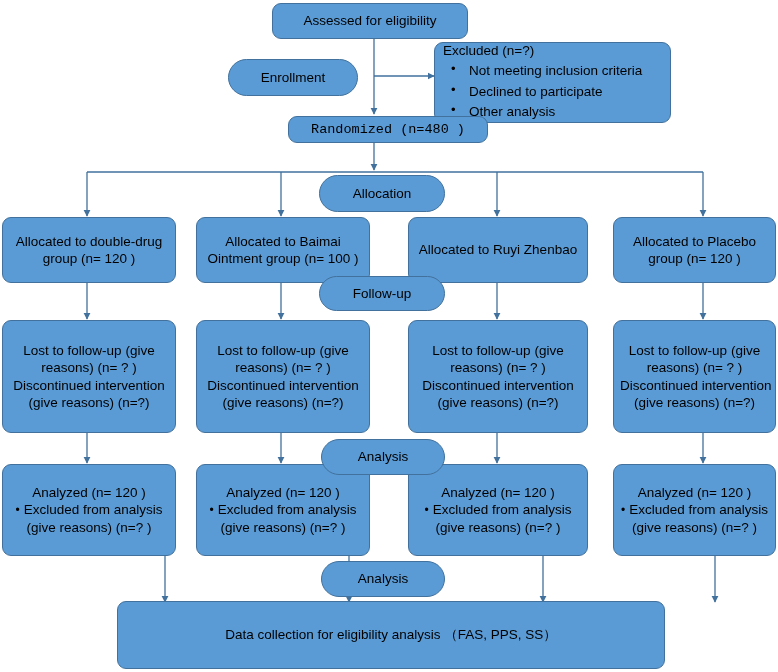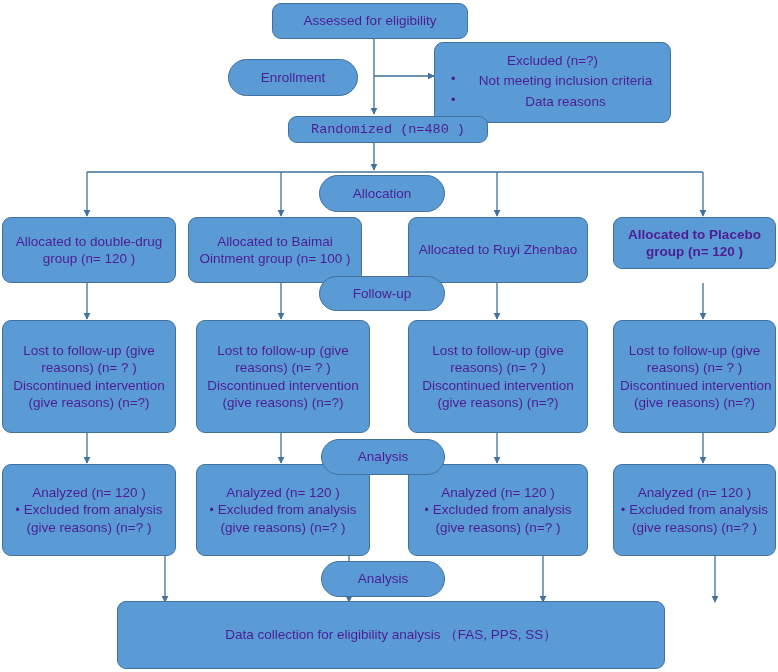--- a/index.html
+++ b/index.html
@@ -24,37 +24,37 @@
     width: 778px;
     height: 672px;
     pointer-events: none;
   }
   .node {
     position: absolute;
     box-sizing: border-box;
     background: #5B9BD5;
     border: 1px solid #41719C;
     border-radius: 9px;
-    color: #4c1d95;
+    color: #000000;
     display: flex;
     align-items: center;
     justify-content: center;
     text-align: center;
     line-height: 1.28;
     font-size: 13.5px;
     padding: 3px 6px;
   }
   .node.pill {
     border-radius: 999px;
     z-index: 5;
     justify-content: center;
   }
   .node.leftalign {
     justify-content: flex-start;
-    text-align: center;
+    text-align: left;
   }
   .stack {
     display: block;
     width: 100%;
   }
   .line {
     display: block;
     white-space: nowrap;
   }
   .line.wrap { white-space: normal; }
@@ -131,54 +131,55 @@
 
   <div class="node pill" style="left:228px; top:59px; width:130px; height:37px;">
     <span class="line">Enrollment</span>
   </div>
 
   <div class="node leftalign" style="left:434px; top:42px; width:237px; height:81px; padding:6px 8px;">
     <div class="stack">
       <span class="line hdr">Excluded (n=?)</span>
       <ul class="bullets">
         <li>Not meeting inclusion criteria</li>
-        <li>Data reasons</li>
+        <li>Declined to participate</li>
+        <li>Other analysis</li>
       </ul>
     </div>
   </div>
 
   <div class="node" style="left:288px; top:116px; width:200px; height:27px;font-family:Liberation Mono, monospace;">
     <span class="line">Randomized (n=480 )</span>
   </div>
 
   <div class="node pill" style="left:319px; top:175px; width:126px; height:37px;">
     <span class="line">Allocation</span>
   </div>
 
   <div class="node" style="left:2px; top:217px; width:174px; height:66px;">
     <div class="stack">
       <span class="line">Allocated to  double-drug</span>
       <span class="line">group (n= 120 )</span>
     </div>
   </div>
 
-  <div class="node" style="left:188px; top:217px; width:174px; height:66px;">
+  <div class="node" style="left:196px; top:217px; width:174px; height:66px;">
     <div class="stack">
       <span class="line">Allocated to Baimai</span>
       <span class="line">Ointment group (n= 100 )</span>
     </div>
   </div>
 
   <div class="node" style="left:408px; top:217px; width:180px; height:66px;">
     <div class="stack">
       <span class="line">Allocated to Ruyi Zhenbao</span>
     </div>
   </div>
 
-  <div class="node" style="left:613px; top:217px; width:163px; height:52px;font-weight:bold;">
+  <div class="node" style="left:613px; top:217px; width:163px; height:66px;">
     <div class="stack">
       <span class="line">Allocated to Placebo</span>
       <span class="line">group (n= 120 )</span>
     </div>
   </div>
 
   <div class="node pill" style="left:319px; top:276px; width:126px; height:35px;">
     <span class="line">Follow-up</span>
   </div>
 

